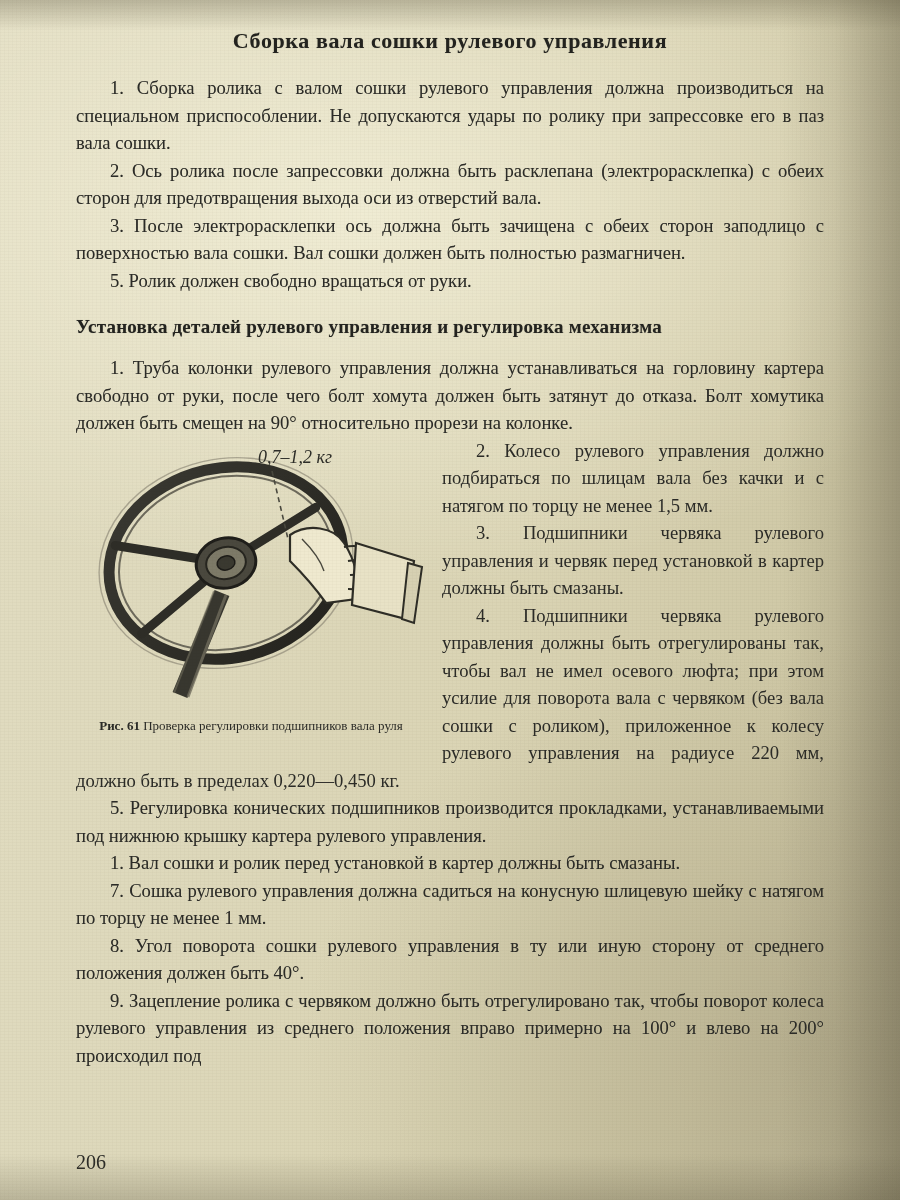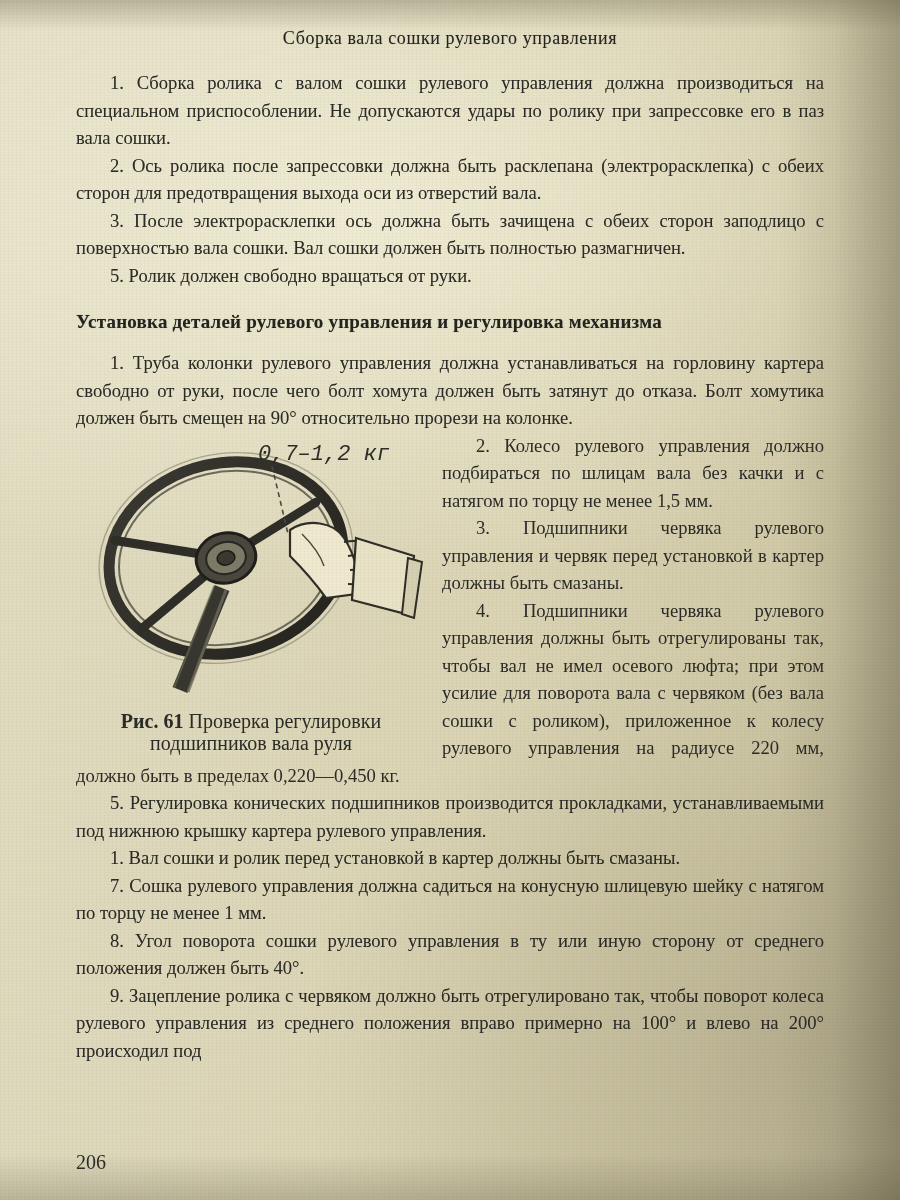--- a/index.html
+++ b/index.html
@@ -61,22 +61,22 @@
 
   #content {
     position: absolute;
     left: 76px;
     top: 22px;
     width: 748px;
     color: #2a2a28;
   }
 
   h1.heading {
-    font-size: 18px;
-    font-weight: normal;
+    font-size: 22px;
+    font-weight: bold;
     letter-spacing: 0.6px;
     text-align: center;
     margin: 6px 0 20px 0;
     color: #23231f;
     text-shadow: 0 0 1px rgba(40,40,30,0.25);
   }
   h2.heading2 {
     font-size: 19px;
     font-weight: bold;
     letter-spacing: 0.2px;
@@ -110,36 +110,35 @@
     margin: 6px 16px 4px 0;
     position: relative;
   }
   #fig-canvas {
     width: 350px;
     height: 268px;
     position: relative;
   }
   .fig-caption {
     text-align: center;
-    font-size: 20px;
+    font-size: 13px;
     line-height: 22px;
     color: #2b2b27;
     margin-top: 4px;
   }
   .fig-caption b { font-weight: bold; }
 
   .load-label {
     position: absolute;
     left: 182px;
     top: 4px;
     font-style: italic;
-    font-size: 22px;
+    font-size: 18px;
     color: #2d2d28;
     white-space: nowrap;
-    font-family: Liberation Mono, monospace;
   }
 
   #wrap-text {
     font-size: 18.6px;
     line-height: 27.5px;
     text-align: justify;
     color: #2b2b27;
   }
   #wrap-text p { margin: 0; text-indent: 34px; }
 

